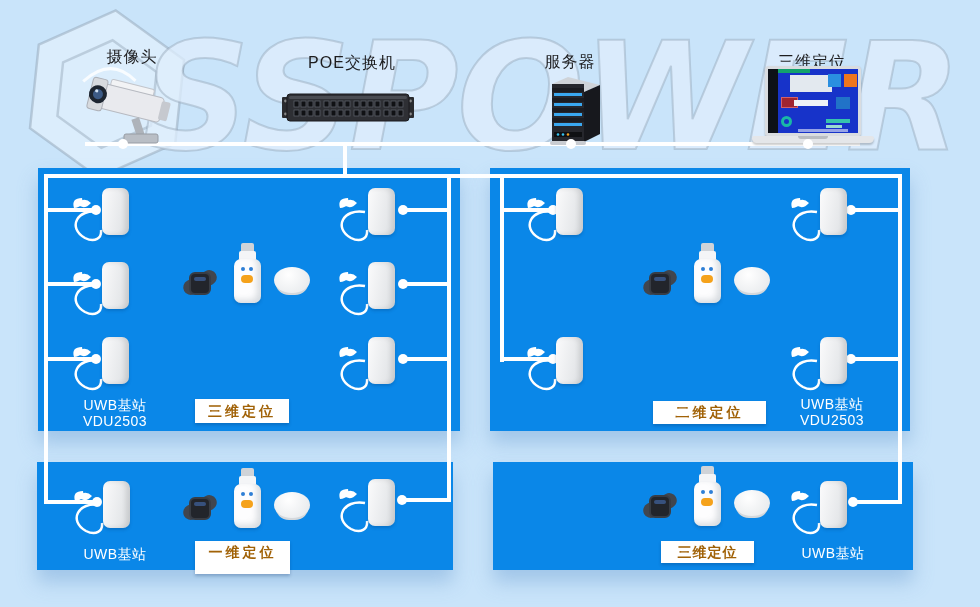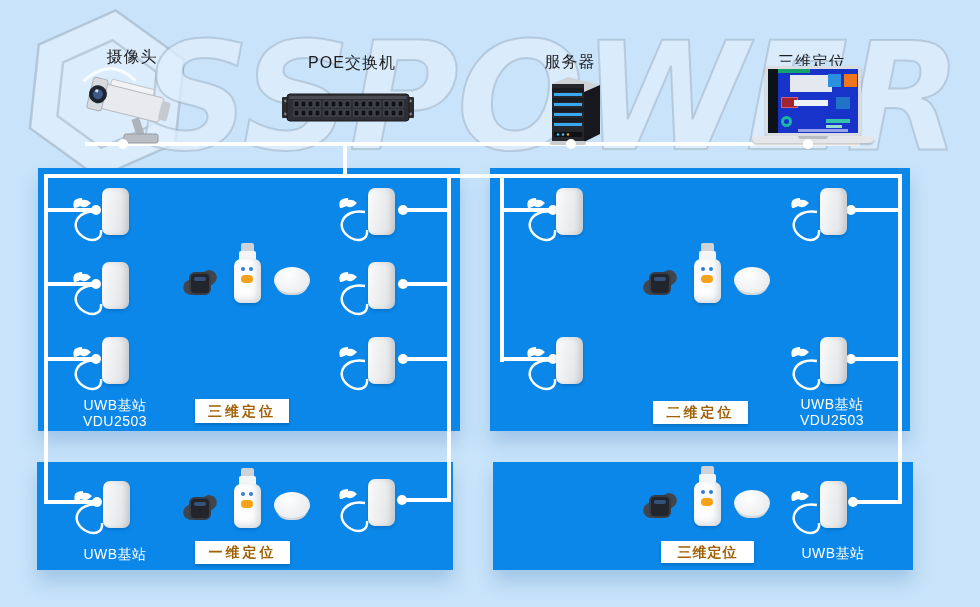--- a/index.html
+++ b/index.html
@@ -448,25 +448,25 @@
       </div>
   </div>
 
 
   <div class="p-label" style="left:70px; top:397px; width:90px; line-height:1.15;">
     <div>UWB基站</div>
     <div>VDU2503</div>
   </div>
   <div class="mode-box" style="left:195px; top:399px; width:94px; height:24px; line-height:24px;">三维定位</div>
 
-  <div class="mode-box" style="left:653px; top:401px; width:95px; height:23px; line-height:23px;">二维定位</div>
+  <div class="mode-box" style="left:653px; top:401px; width:113px; height:23px; line-height:23px;">二维定位</div>
   <div class="p-label" style="left:787px; top:396px; width:90px; line-height:1.15;">
     <div>UWB基站</div>
     <div>VDU2503</div>
   </div>
 
   <div class="p-label" style="left:70px; top:546px; width:90px;">UWB基站</div>
-  <div class="mode-box" style="left:195px; top:541px; width:95px; height:23px; line-height:23px;">一维定位</div>
+  <div class="mode-box" style="left:195px; top:541px; width:95px; height:33px; line-height:23px;">一维定位</div>
 
   <div class="mode-box" style="left:661px; top:541px; width:93px; height:22px; line-height:22px; letter-spacing:1px;">三维定位</div>
   <div class="p-label" style="left:788px; top:545px; width:90px;">UWB基站</div>
 
 </div>
 
 </body></html>

